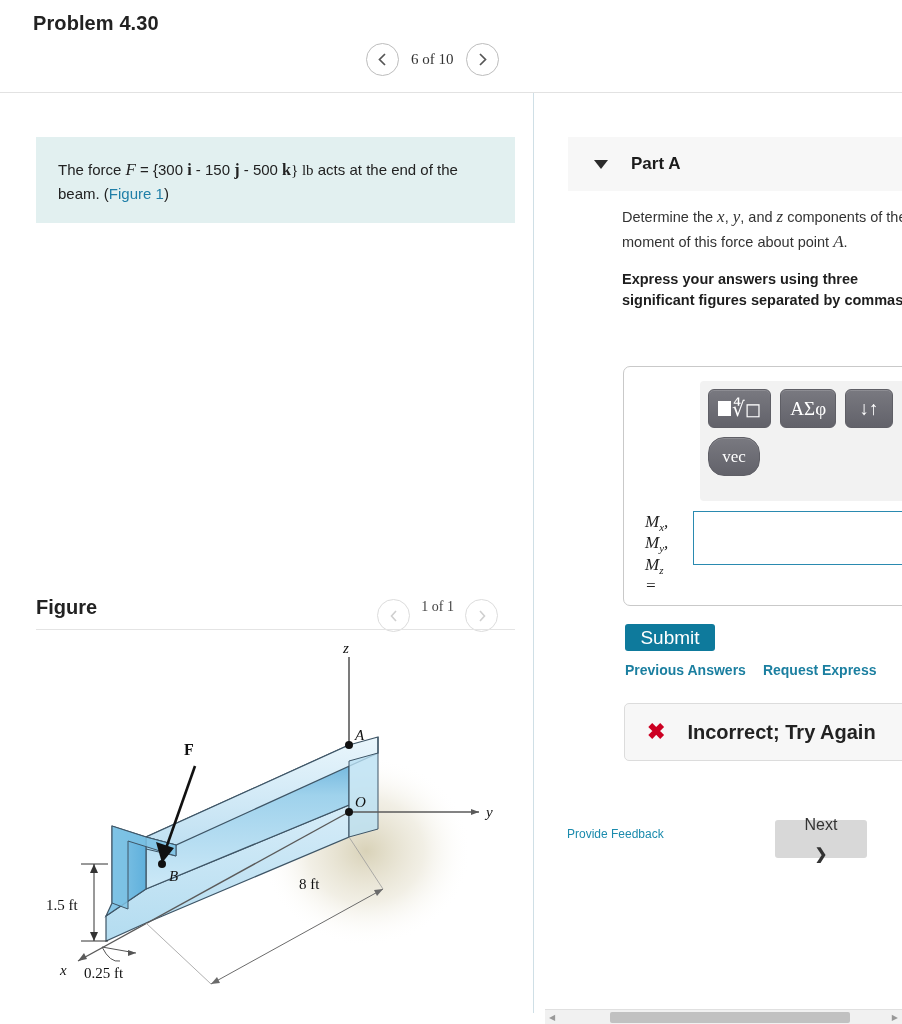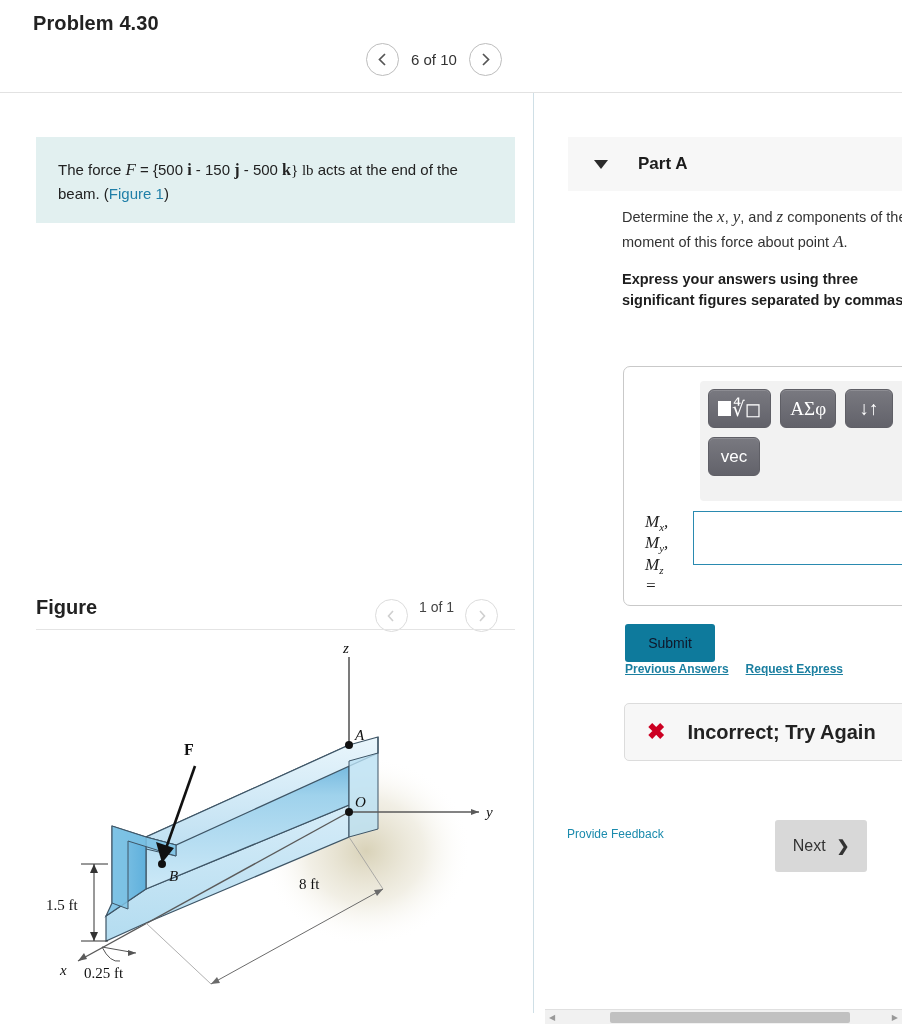--- a/index.html
+++ b/index.html
@@ -27,21 +27,21 @@
   .navbtn {
     width: 33px; height: 33px; border-radius: 50%;
     border: 1px solid #bdbdbd; background: #fff;
     display: flex; align-items: center; justify-content: center;
     color: #555; font-size: 15px; line-height: 1;
     cursor: pointer; padding: 0;
     font-family: "Liberation Sans", sans-serif;
   }
   .navbtn.disabled { border-color: #dcdcdc; color: #cfcfcf; cursor: default; }
   .navbtn svg { display:block; }
-  .nav-count { font-size: 15px; color: #333; }
+  .nav-count { font-size: 15px; color: #333; font-family: Liberation Serif, serif; }
   .nav-count.small { font-size: 14px; color: #444; }
 
   .hr-top {
     position: absolute; left: 0; top: 92px; width: 902px;
     height: 1px; background: #e2e2e2;
   }
 
   
   .col-left  { position: absolute; left: 0;   top: 93px; width: 533px; height: 931px; }
   .col-div   { position: absolute; left: 533px; top: 93px; width: 1px; height: 920px; background: #cfdfe6; }
@@ -75,21 +75,21 @@
   .part-head {
     position: absolute; left: 34px; top: 44px; width: 360px; height: 54px;
     background: #f7f7f7; display: flex; align-items: center; gap: 23px;
     padding-left: 26px;
   }
   .caret {
     width: 0; height: 0;
     border-left: 7px solid transparent; border-right: 7px solid transparent;
     border-top: 9px solid #2b2b2b; cursor: pointer;
   }
-  .part-label { font-size: 17px; font-weight: bold; color: #1c1c1c; margin-left: 7px; }
+  .part-label { font-size: 17px; font-weight: bold; color: #1c1c1c; }
 
   .q-body { position: absolute; left: 88px; top: 112px; width: 300px; }
   .q-text { font-size: 14.5px; line-height: 1.45; color: #333; }
   .q-bold { margin-top: 15px; font-size: 14.5px; font-weight: bold; line-height: 1.45; color: #1e1e1e; }
 
   
   .ans-panel {
     position: absolute; left: 89px; top: 273px; width: 330px; height: 240px;
     border: 1px solid #c9c9c9; border-radius: 7px; background: #fff;
   }
@@ -99,65 +99,66 @@
   }
   .mb-row { display: flex; gap: 9px; margin-bottom: 9px; }
   .mbtn {
     height: 39px; min-width: 48px; padding: 0 9px;
     border-radius: 6px; border: 1px solid #5f5f66;
     background: linear-gradient(#797980, #62626a);
     color: #fff; display: flex; align-items: center; justify-content: center;
     font-size: 19px; cursor: pointer; box-shadow: 0 1px 0 rgba(255,255,255,.15) inset;
     font-family: "Liberation Serif", serif;
   }
-  .mbtn.vec { font-family: Liberation Sans, sans-serif; font-size: 17px; min-width: 52px; }
+  .mbtn.vec { font-family: Liberation Serif, serif; font-size: 17px; min-width: 52px; border-radius: 16px; }
   .mbtn .sq { width: 13px; height: 15px; background: #fff; display:inline-block; margin-right:1px; }
 
   .ans-row { position: absolute; left: 21px; top: 144px; display: flex; }
   .ans-label {
     font-family: "Liberation Serif", serif; font-style: italic;
     font-size: 17px; line-height: 1.08; color: #222; padding-top: 2px; width: 42px;
   }
   .ans-label sub { font-size: 11px; font-style: italic; }
   .ans-input {
     margin-left: 6px; width: 300px; height: 54px;
     border: 1px solid #2a8ab0; background: #fff; outline: none;
     font-size: 15px; padding: 4px 8px;
     font-family: "Liberation Sans", sans-serif;
   }
 
   .submit-btn {
-    position: absolute; left: 625px; top: 624px; width: 90px; height: 38px;
-    background: #0e7a9c; color: #0f172a; border: none; border-radius: 3px;
-    font-size: 14px; cursor: pointer; font-family: "Liberation Sans", sans-serif;
+    position: absolute; left: 625px; top: 624px; width: 90px; height: 27px;
+    background: #0e7a9c; color: #ffffff; border: none; border-radius: 3px;
+    font-size: 19px; cursor: pointer; font-family: "Liberation Sans", sans-serif;
   }
   .links { position: absolute; left: 625px; top: 662px; display: flex; gap: 17px; }
   .link {
-    color: #1b7fa0; font-size: 12px; font-weight: bold;
-    text-decoration: underline; cursor: pointer; white-space: nowrap;
+    color: #1b7fa0; font-size: 14px; font-weight: bold;
+    cursor: pointer; white-space: nowrap;
   }
 
   .feedback-box {
     position: absolute; left: 624px; top: 703px; width: 300px; height: 58px;
     background: #f7f7f7; border: 1px solid #dcdcdc; border-radius: 5px;
     display: flex; align-items: center; padding-left: 22px; gap: 22px;
   }
   .xmark { color: #cc0022; font-size: 22px; font-weight: bold; line-height: 1; }
   .fb-text { font-size: 20px; font-weight: bold; color: #222; }
 
   .provide-fb {
     position: absolute; left: 567px; top: 827px;
     color: #1b8bad; font-size: 12px; cursor: pointer;
   }
   .next-btn {
-    position: absolute; left: 775px; top: 820px; width: 92px; height: 52px;
+    position: absolute; left: 775px; top: 820px; width: 92px; height: 38px;
     background: #d8d8d8; border: none; border-radius: 3px;
     color: #333; font-size: 16px; cursor: pointer;
     display: flex; align-items: center; justify-content: center; gap: 11px;
     font-family: "Liberation Sans", sans-serif;
+    flex-direction: column;
   }
   .next-btn .chev { font-weight: bold; font-size: 15px; }
 
   
   .hscroll {
     position: absolute; left: 545px; top: 1009px; width: 357px; height: 15px;
     background: #f1f1f1; border-top: 1px solid #e0e0e0;
   }
   .hscroll .thumb {
     position: absolute; left: 65px; top: 2px; width: 240px; height: 11px;
@@ -187,21 +188,21 @@
           <polyline points="3,2 8.5,7.5 3,13" fill="none" stroke="#555" stroke-width="1.7"></polyline>
         </svg>
       </button>
     </div>
   </div>
   <div class="hr-top"></div>
 
   <div class="col-left">
 
     <div class="statement">
-      <span>The force </span><span class="mathvar">F</span><span> = {500 </span><span class="mathbf">i</span><span> - 150 </span><span class="mathbf">j</span><span> - 500 </span><span class="mathbf">k</span><span class="mathup">} lb</span><span> acts at the end of the beam. (</span><span class="figlink">Figure 1</span><span>)</span>
+      <span>The force </span><span class="mathvar">F</span><span> = {300 </span><span class="mathbf">i</span><span> - 150 </span><span class="mathbf">j</span><span> - 500 </span><span class="mathbf">k</span><span class="mathup">} lb</span><span> acts at the end of the beam. (</span><span class="figlink">Figure 1</span><span>)</span>
     </div>
 
     <div class="fig-head">
       <div class="fig-title">Figure</div>
       <div class="fig-nav">
         <button class="navbtn disabled">
           <svg width="10" height="14" viewBox="0 0 10 14">
             <polyline points="7,2 2.5,7 7,12" fill="none" stroke="#cfcfcf" stroke-width="1.6"></polyline>
           </svg>
         </button>

